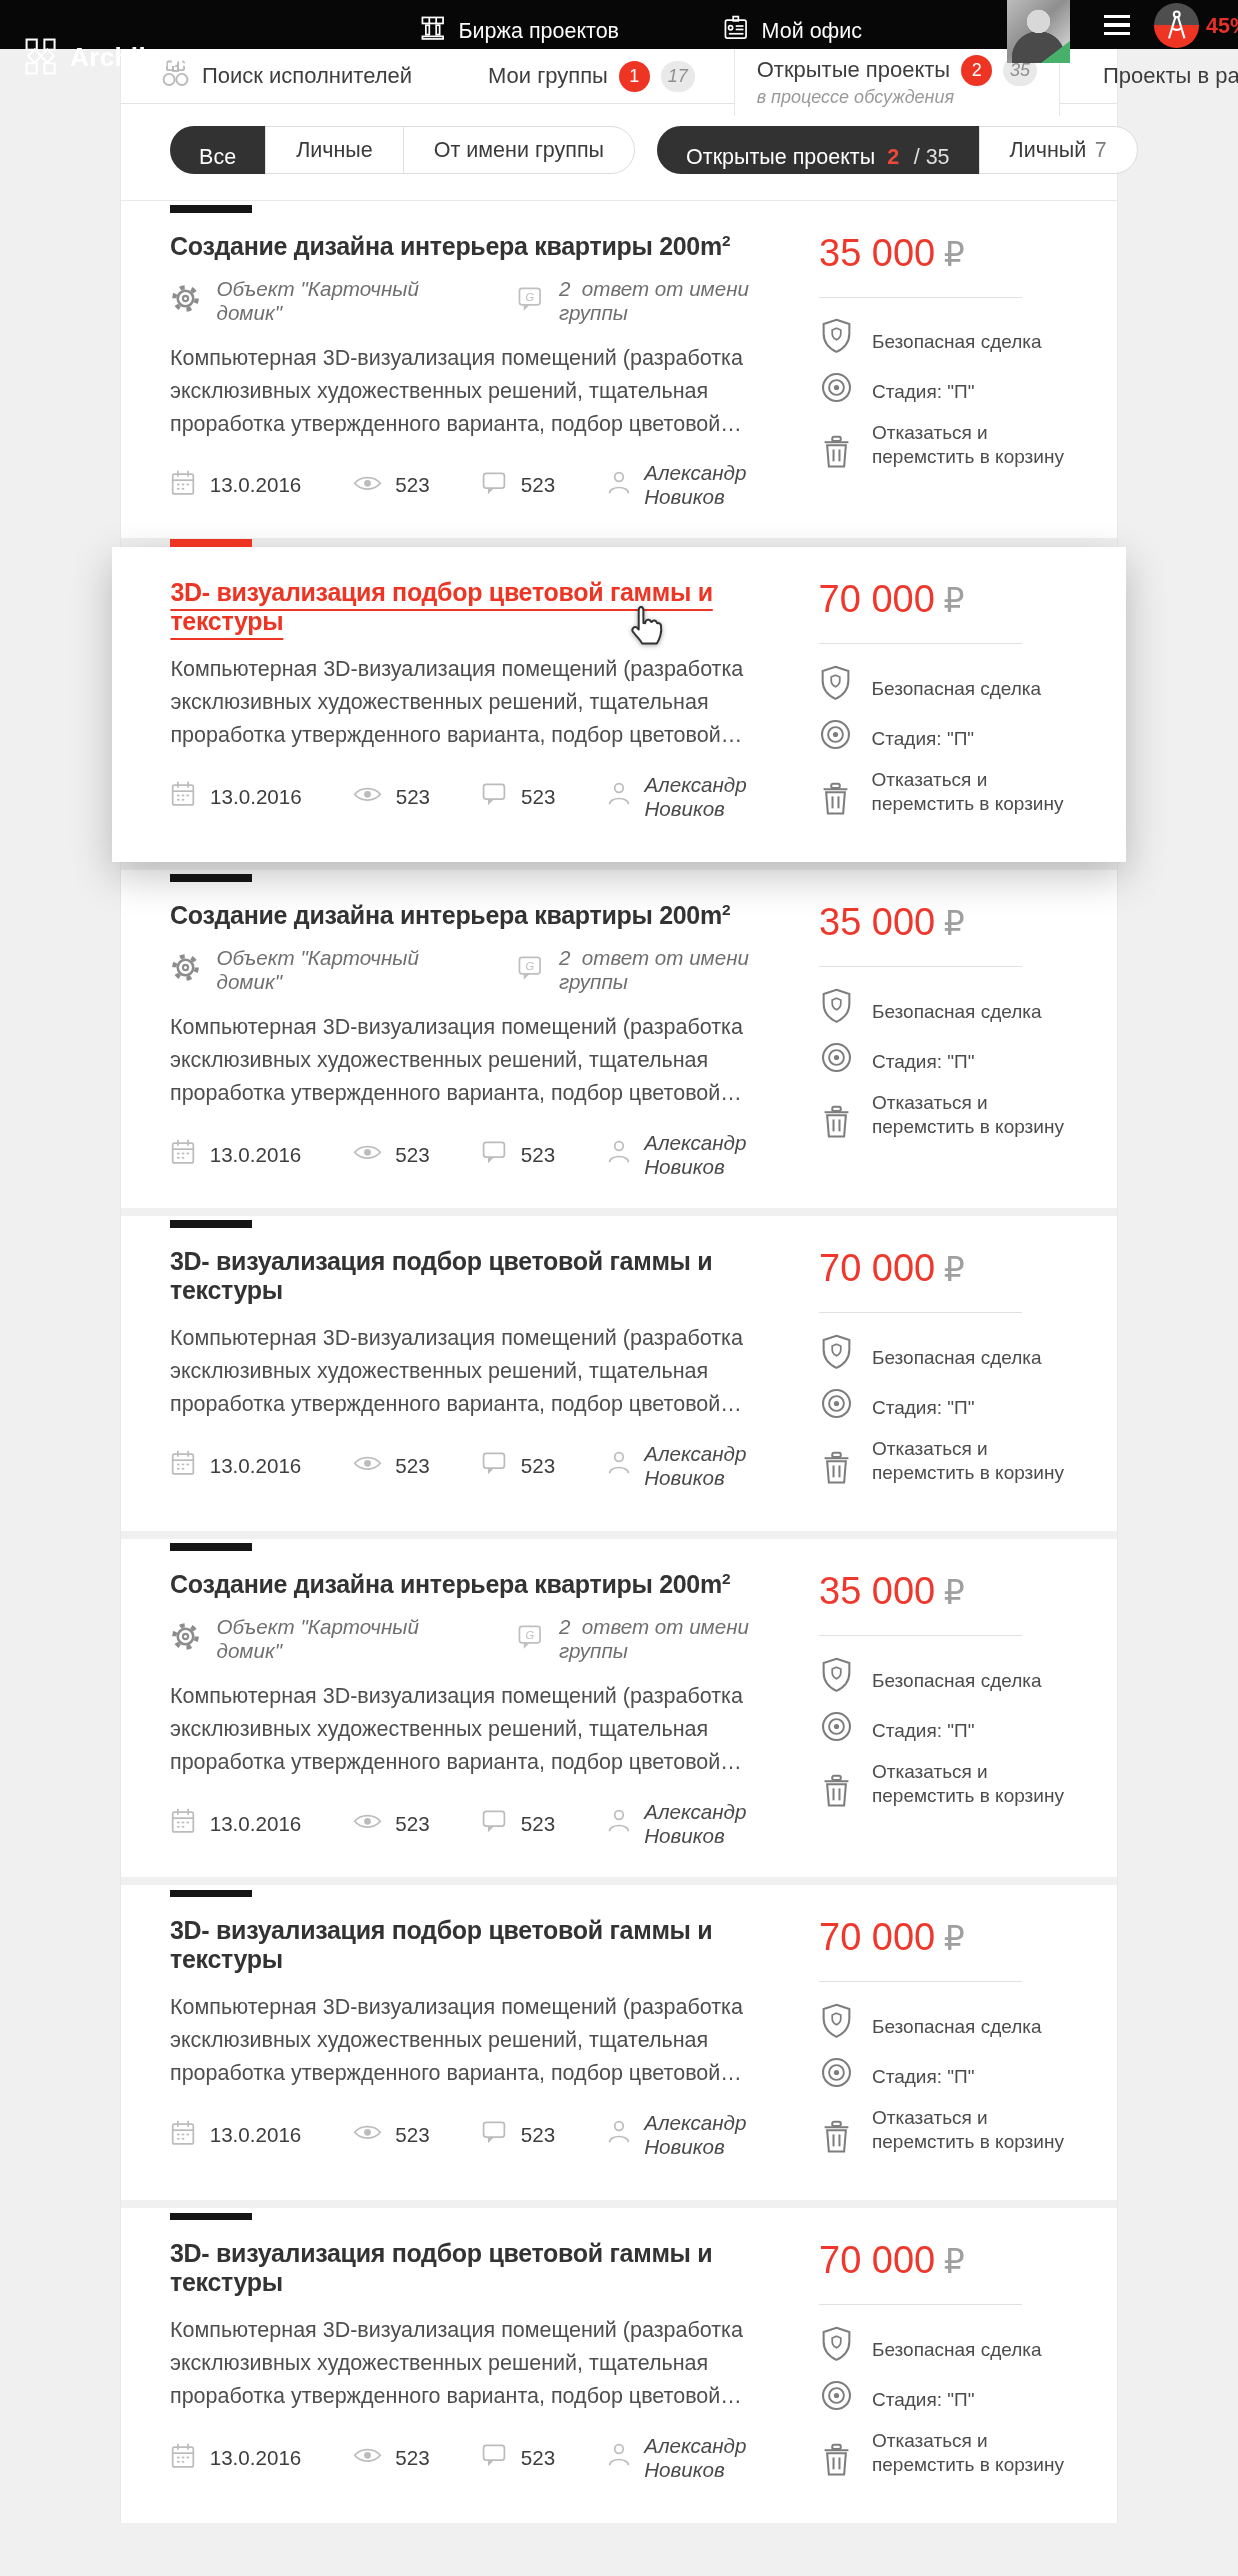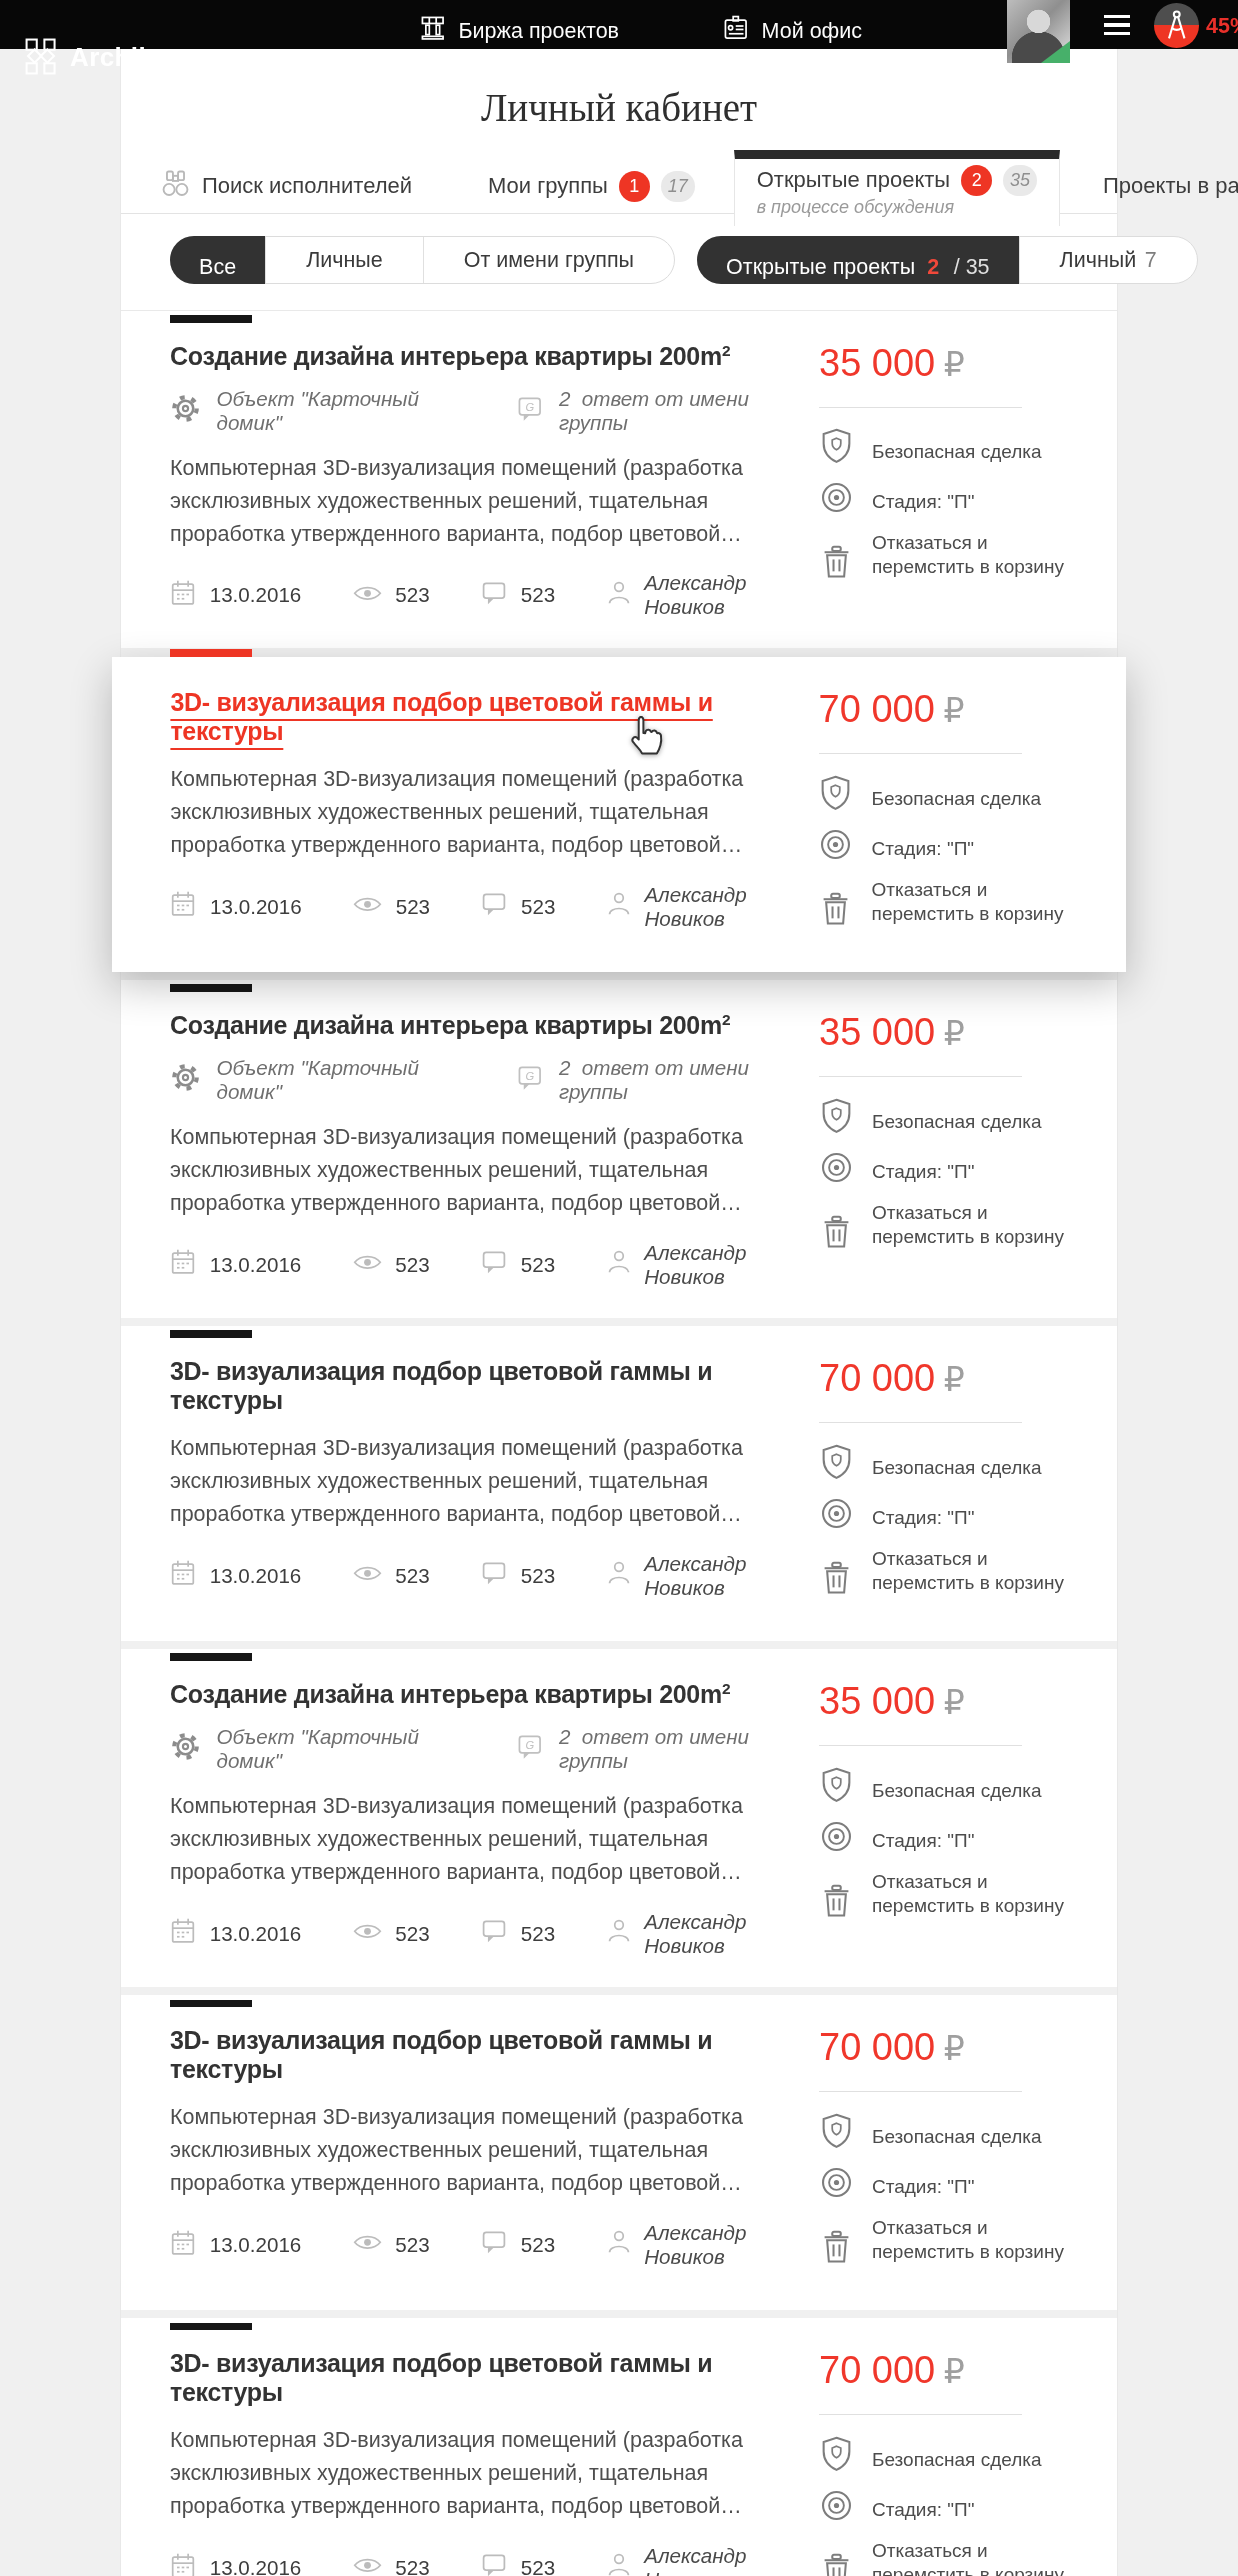--- a/index.html
+++ b/index.html
@@ -42,21 +42,21 @@
   .tab.active { align-self:flex-start; flex-direction:column; align-items:flex-start; gap:1.7px;
            margin-left:39px; margin-top:-9.4px; height:76px; background:#fff; z-index:2;
            border-left:0.9px solid #e6e6e6; border-right:0.9px solid #e6e6e6; border-top:9.4px solid #2b2b2b;
            padding:6px 22px 0; }
   .tab.active .tab-row { display:flex; align-items:center; gap:11px; }
   .tab-sub { font-size:18px; font-style:italic; color:#9a9a9a; }
 
   
   .filters { display:flex; gap:22px; padding:22px 49px 26px; }
   .pillgroup { display:inline-flex; border:0.9px solid #dcdcdc; border-radius:24px; height:48px; background:#fff; }
-  .seg { padding:0 40px; line-height:46px; font-size:21.5px; color:#3a3a3a; border-left:0.9px solid #e0e0e0; cursor:pointer; white-space:nowrap; }
+  .seg { padding:0 30px; line-height:46px; font-size:21.5px; color:#3a3a3a; border-left:0.9px solid #e0e0e0; cursor:pointer; white-space:nowrap; }
   .seg:first-child { border-left:none; }
   .seg.dark { background:#323232; color:#fff; border-radius:24px 0 0 24px; margin:-0.9px 0 -0.9px -0.9px; line-height:48px; padding:7px 29px;text-align:right; }
   .seg .red { color:#f0483a; font-weight:bold; } .seg .cnt { color:#7d7d7d; margin-left:8.6px; }
   .seg.dark .cnt { color:#e0e0e0; }
 
   
   .cards { background:#f0f0f0; border-top:0.9px solid #e9e9e9; }
   .card { position:relative; background:#fff; padding:31px 49px 29px; margin-bottom:8.6px; }
   .card .dash { position:absolute; top:4.3px; left:49px; width:82px; height:7.7px; background:#161616; }
   .card.featured { margin-left:-8.6px; margin-right:-8.6px; padding-left:58px; padding-right:58px;
@@ -139,21 +139,20 @@
         <line x1="17.5" y1="9" x2="25" y2="34"></line>
       <path d="M10.5 22 a9 9 0 0 0 11 0"></path>
     </svg>
   </div>
   <div class="progress-pct">45%</div>
 </header>
 
 <div class="main">
   <div class="sheet">
 
-    <h1 class="page-title">Личный кабинет</h1>
 
     <div class="tabbar">
       <div class="tab">
         <span class="icon-gray">
           <svg width="31" height="29" viewBox="0 0 36 34" fill="none" stroke="#b9b9b9" stroke-width="2.2">
             <rect x="8" y="3" width="7" height="10" rx="2"></rect>
               <rect x="21" y="3" width="7" height="10" rx="2"></rect>
             <rect x="15" y="8" width="6" height="6"></rect>
               <circle cx="10.5" cy="24" r="6.5"></circle>
               <circle cx="25.5" cy="24" r="6.5"></circle>

